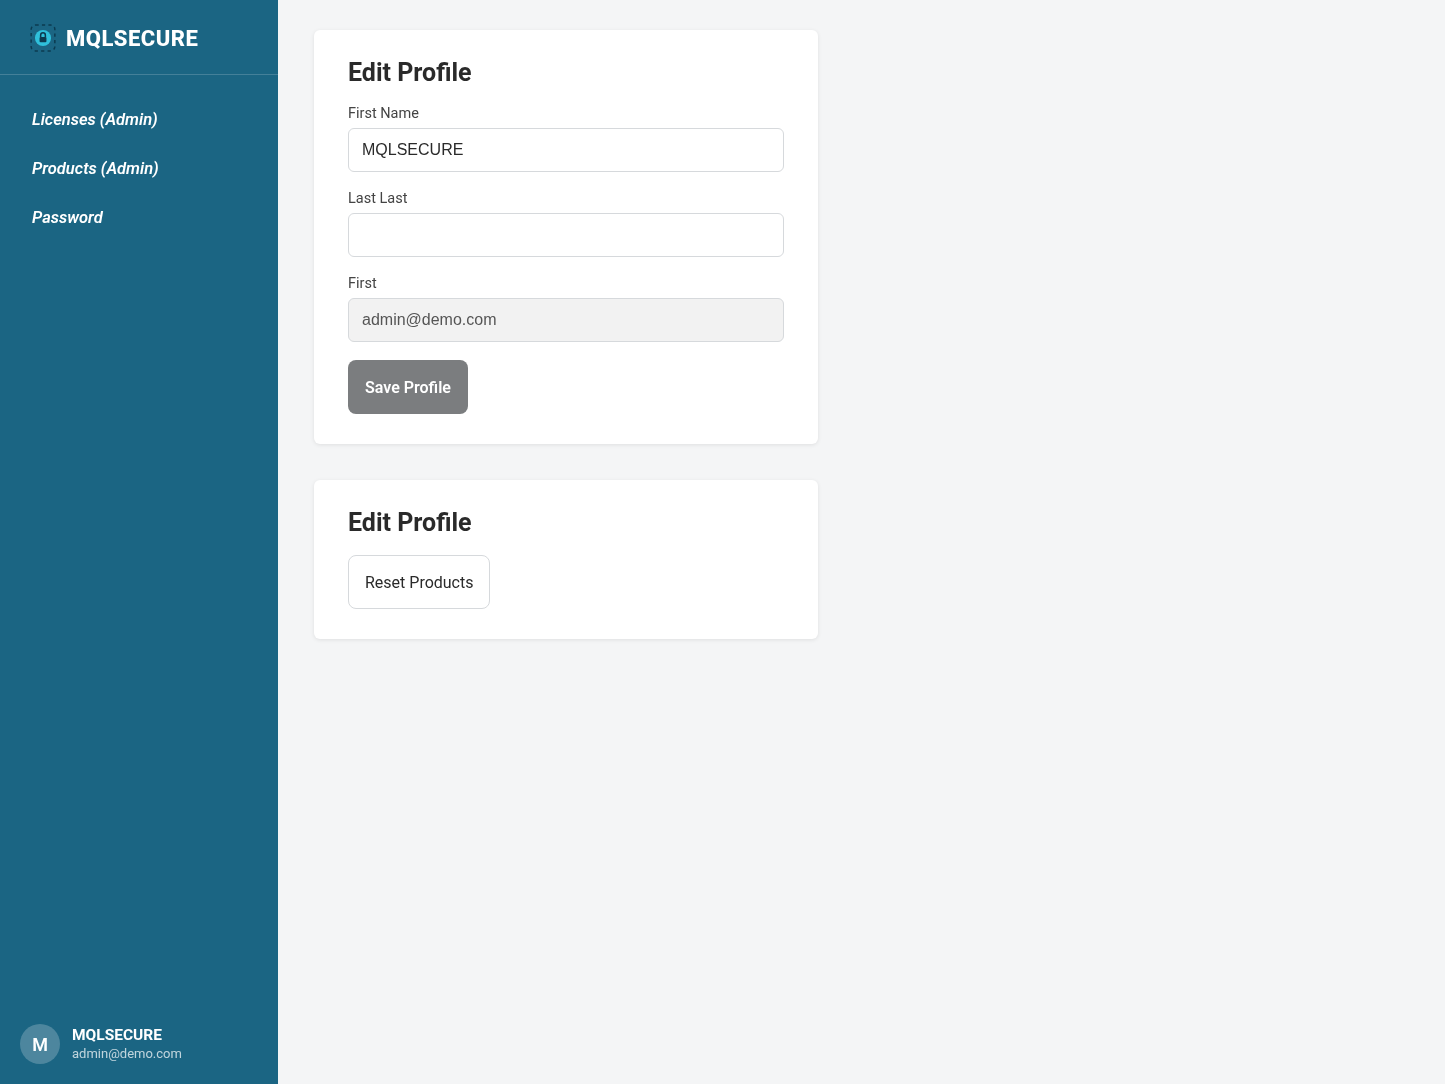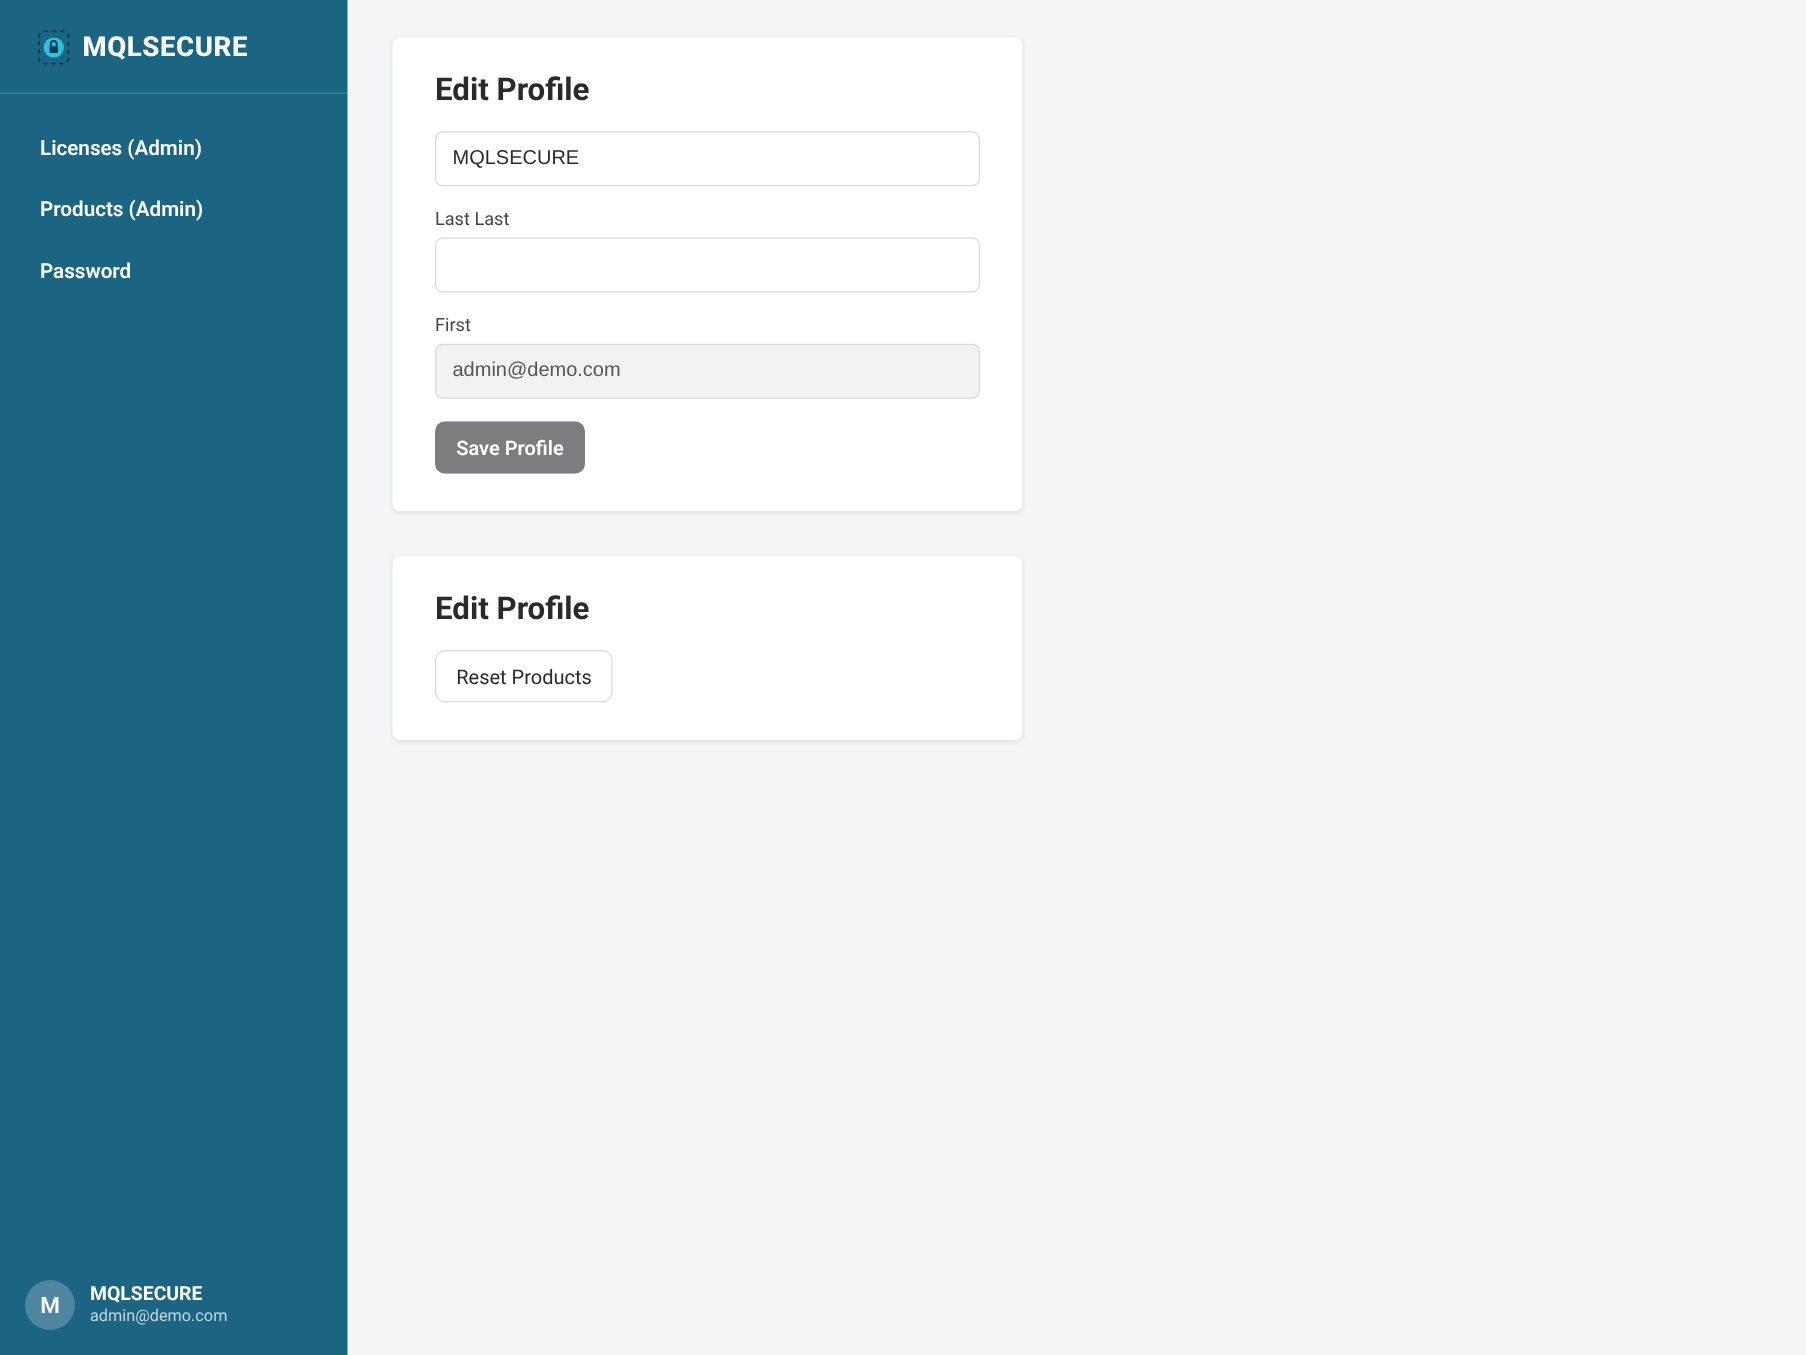--- a/index.html
+++ b/index.html
@@ -40,20 +40,21 @@
   .brand-text {
     font-weight: 800;
     font-size: 22px;
     letter-spacing: 0.5px;
     text-transform: uppercase;
   }
   .sidebar-nav {
     padding: 20px 0;
     flex: 1;
     overflow-y: auto;
+    font-style: italic;
   }
   .nav-item {
     display: block;
     padding: 15px 32px;
     font-size: 16.5px;
     font-weight: 600;
     color: #ffffff;
     text-decoration: none;
     cursor: pointer;
   }
@@ -121,21 +122,21 @@
   }
   .form-input[disabled] {
     background: #f2f2f2;
     color: #555;
     cursor: not-allowed;
   }
   .btn {
     display: inline-flex;
     align-items: center;
     justify-content: center;
-    height: 42px;
+    height: 54px;
     padding: 0 16px;
     font-size: 16px;
     border-radius: 8px;
     cursor: pointer;
     border: 1px solid transparent;
     font-family: inherit;
   }
   .btn-primary {
     background: #7b7d7f;
     color: #ffffff;
@@ -177,20 +178,21 @@
     </div>
   </div>
 </aside>
 
 <main class="main">
 
   <section class="card">
     <h2 class="card-title">Edit Profile</h2>
 
     <div class="form-group">
+      <label class="form-label">First Name</label>
       <input type="text" class="form-input" value="MQLSECURE" style="">
     </div>
 
     <div class="form-group">
       <label class="form-label">Last Last</label>
       <input type="text" class="form-input" value="" style="">
     </div>
 
     <div class="form-group">
       <label class="form-label">First</label>

